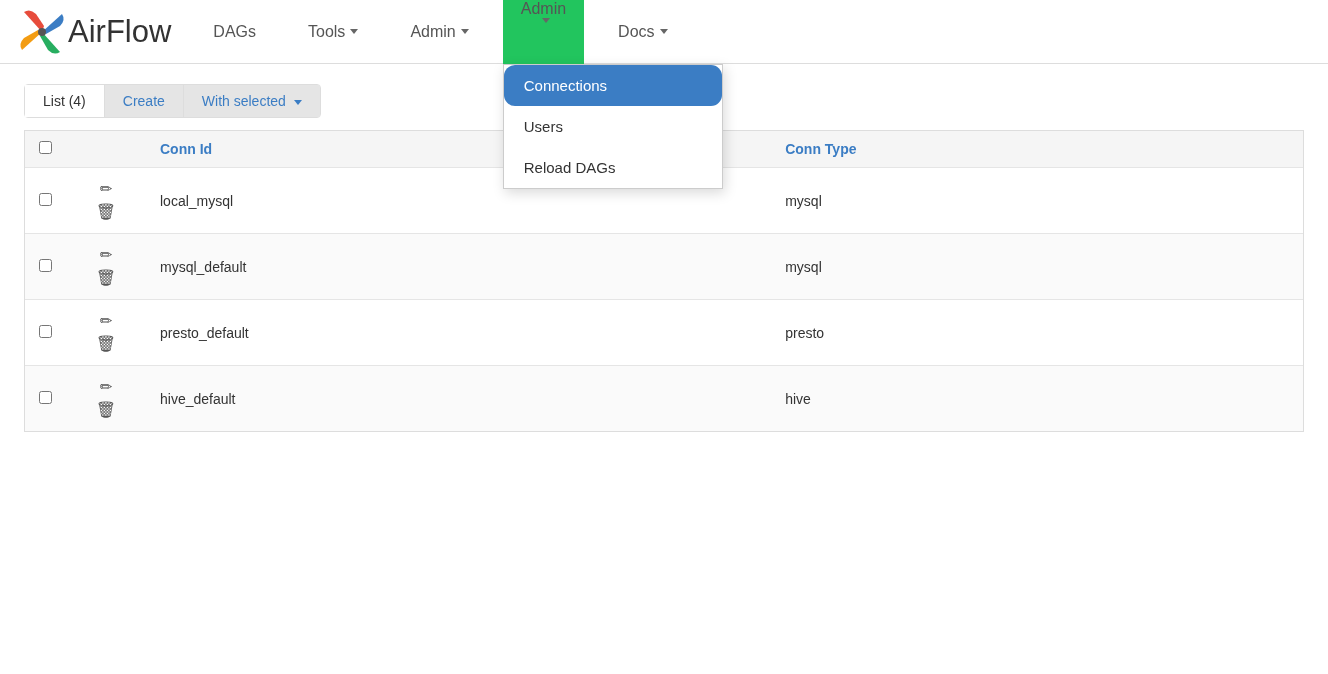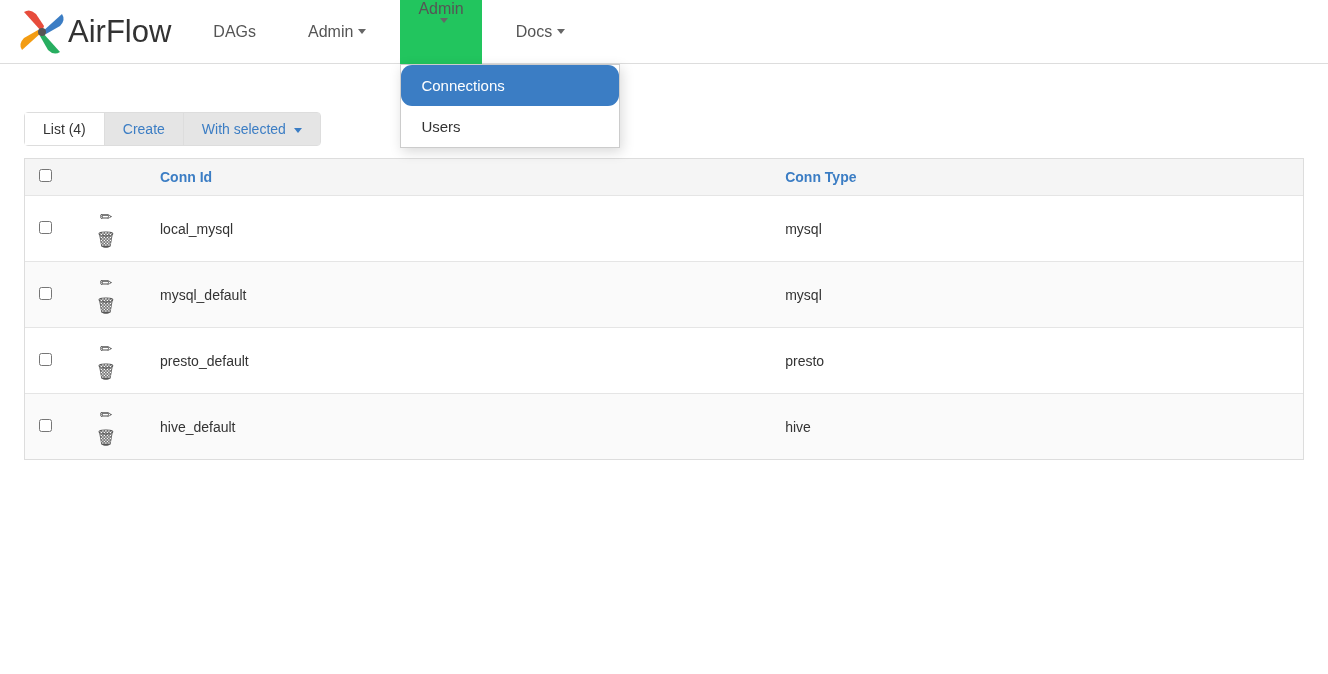--- a/index.html
+++ b/index.html
@@ -93,21 +93,20 @@
     .toolbar {
       display: flex;
       align-items: flex-end;
       gap: 0;
       margin-bottom: 0;
       border: 1px solid #ddd;
       border-radius: 4px;
       overflow: visible;
       display: inline-flex;
       background: #fff;
-      margin-top: 28px;
     }
     .toolbar-btn {
       padding: 8px 18px;
       font-size: 14px;
       cursor: pointer;
       background: #f8f8f8;
       border: none;
       border-right: 1px solid #ddd;
       color: #555;
     }
@@ -192,32 +191,37 @@
       <circle cx="26" cy="26" r="4" fill="#555"></circle>
     </svg>
     <span class="brand-name">AirFlow</span>
   </a>
 
   <div class="nav-items">
     <button class="nav-item">
       <span>DAGs</span>
     </button>
     <button class="nav-item">
+      <span>Tools</span>
+      <span class="caret"></span>
+    </button>
+    <button class="nav-item">
       <span>Admin</span>
       <span class="caret"></span>
     </button>
 
     <div class="nav-admin-wrapper">
       <button class="nav-item active">
         <span>Admin</span>
         <span class="caret"></span>
       </button>
       <div class="dropdown-menu">
         <div class="dropdown-item selected">Connections</div>
         <div class="dropdown-item">Users</div>
+        <div class="dropdown-item">Reload DAGs</div>
       </div>
     </div>
 
     <button class="nav-item">
       <span>Docs</span>
       <span class="caret"></span>
     </button>
   </div>
 </nav>
 

